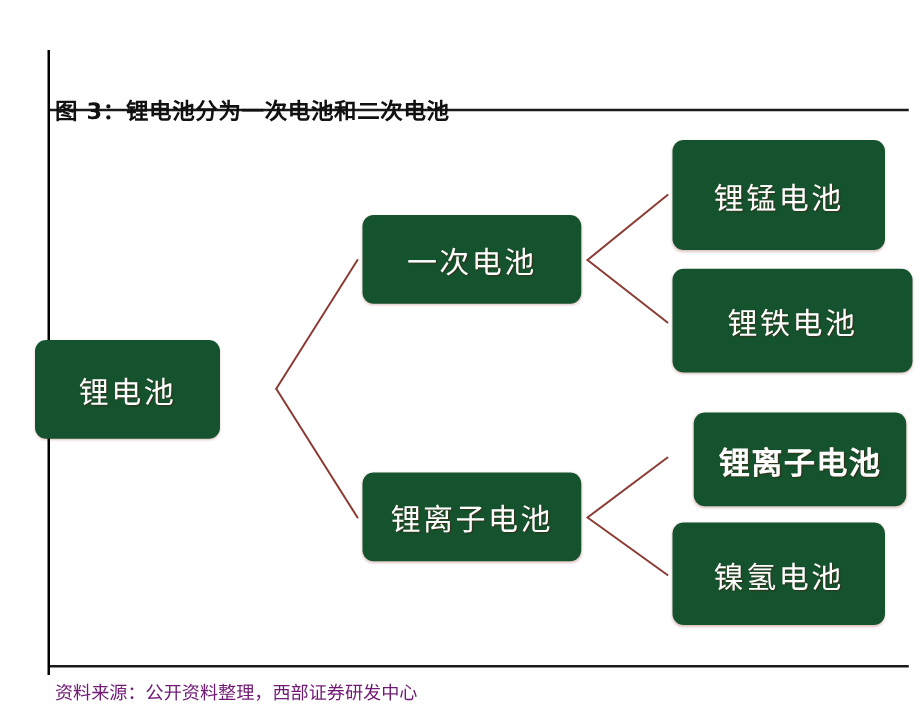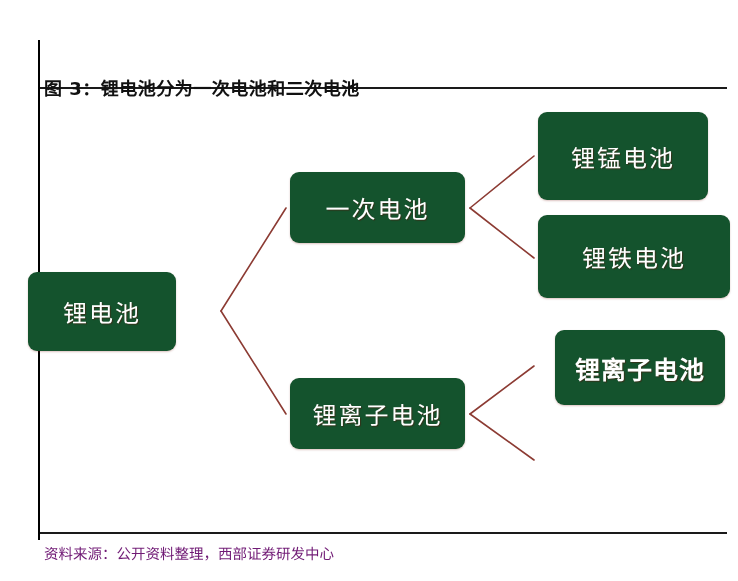--- a/index.html
+++ b/index.html
@@ -146,18 +146,19 @@
     <div class="node node-mid-1">一次电池</div>
 
     <div class="node node-mid-2">锂离子电池</div>
 
     <div class="node node-leaf-1">锂锰电池</div>
 
     <div class="node node-leaf-2">锂铁电池</div>
 
     <div class="node node-leaf-3 emphasis">锂离子电池</div>
 
+    <div class="node node-leaf-4">镍氢电池</div>
 
   </div>
 
   <div class="fig-source">资料来源：公开资料整理，西部证券研发中心</div>
 
 </div>
 
 </body></html>

